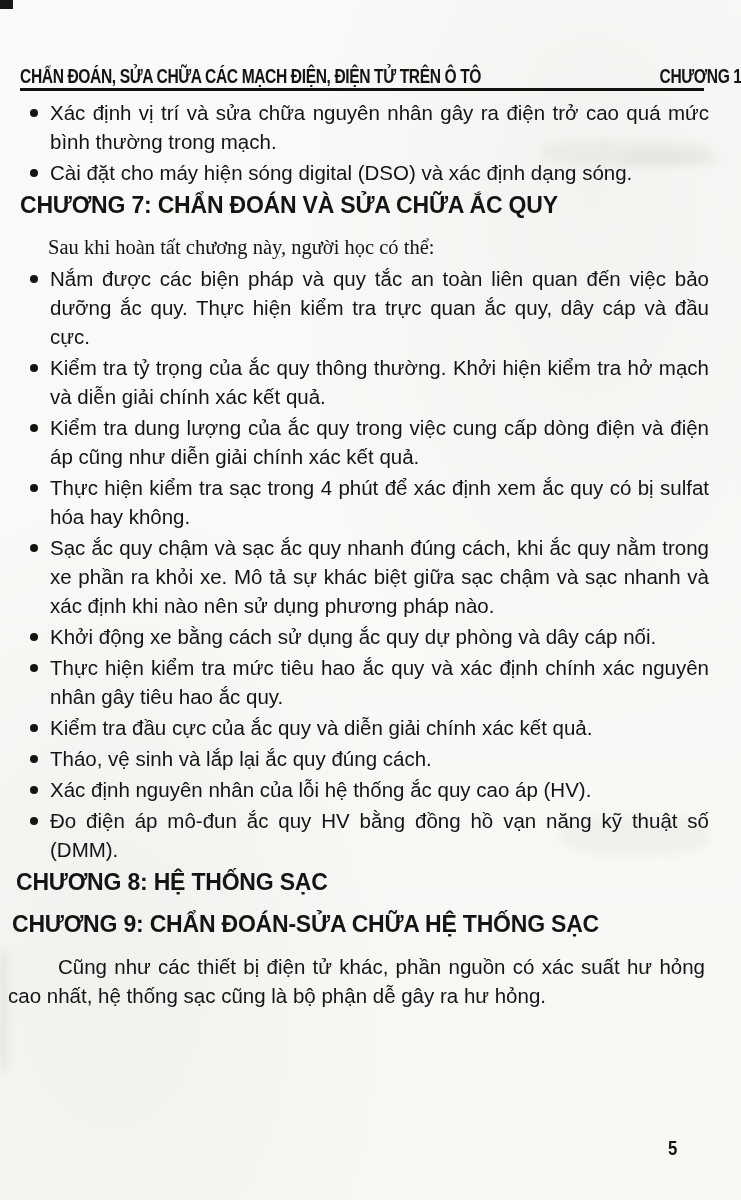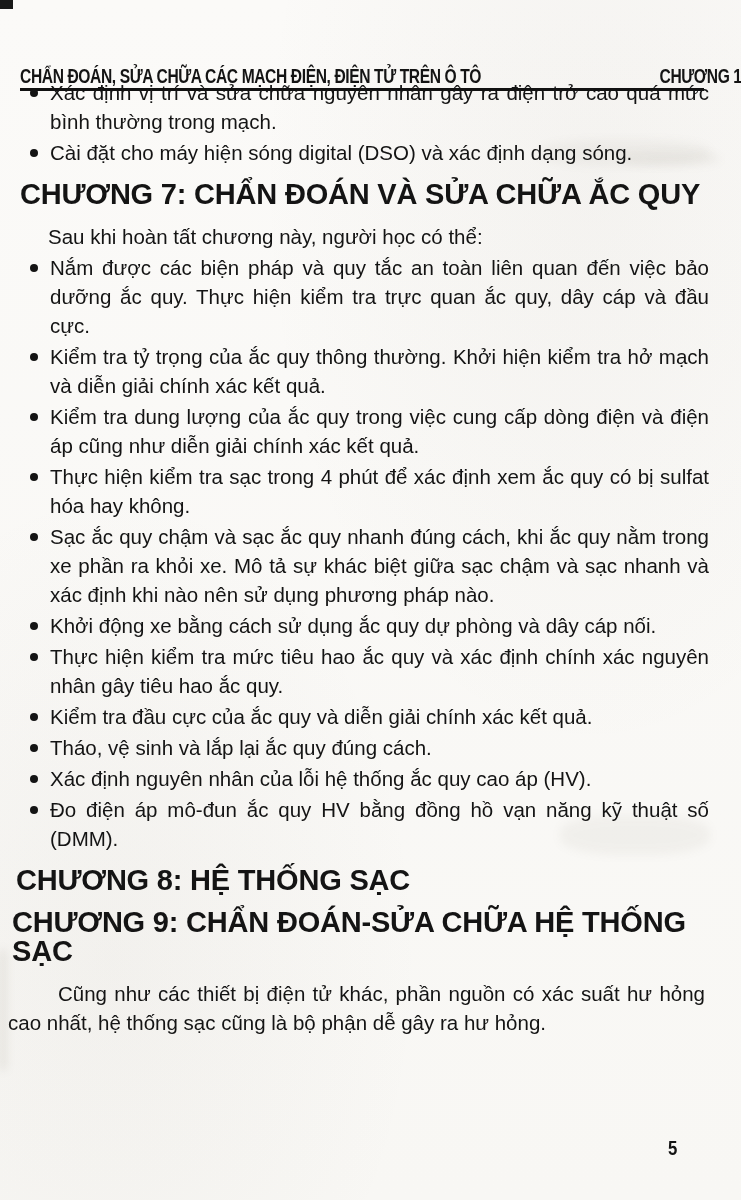--- a/index.html
+++ b/index.html
@@ -33,34 +33,34 @@
     font-weight:bold;font-size:20px;line-height:20px;
     letter-spacing:-0.5px;white-space:nowrap;
     transform:scaleX(0.78);
   }
   .hdr .left{transform-origin:left center;}
   .hdr .right{transform-origin:right center;}
   .rule{position:absolute;left:20px;top:88px;width:684px;height:3px;background:#111;}
 
   
   .body{
-    position:absolute;left:20px;top:78px;width:689px;
+    position:absolute;left:20px;top:98px;width:689px;
     font-size:20.5px;line-height:29px;
     text-align:justify;
   }
   .bullet{display:flex;margin:0 0 2px 0;}
   .bullet .dot{
     flex:0 0 auto;width:8px;height:8px;border-radius:50%;
     background:#141414;margin:11px 12px 0 10px;
   }
   .bullet .btxt{flex:1 1 auto;text-align:justify;}
-  .intro{margin:0 0 2px 0;text-indent:28px;}
+  .intro{margin:0 0 2px 0;text-indent:28px;font-family:Liberation Serif, serif;}
   h2.heading{
-    font-size:29px;line-height:29px;font-weight:bold;
-    margin:13px 0 13px 0;letter-spacing:-0.2px;text-align:left;
+    font-size:23px;line-height:29px;font-weight:bold;
+    margin:4px 0 13px 0;letter-spacing:-0.2px;text-align:left;
   }
   h2.h8{margin-left:-4px;}
   h2.h9{margin-left:-8px;}
   .closing{margin:9px 4px 0 -12px;text-indent:50px;}
 
   .pagenum{
     position:absolute;left:668px;top:1136px;
     font-weight:bold;font-size:21px;
     transform:scaleX(0.8);transform-origin:left center;
   }

